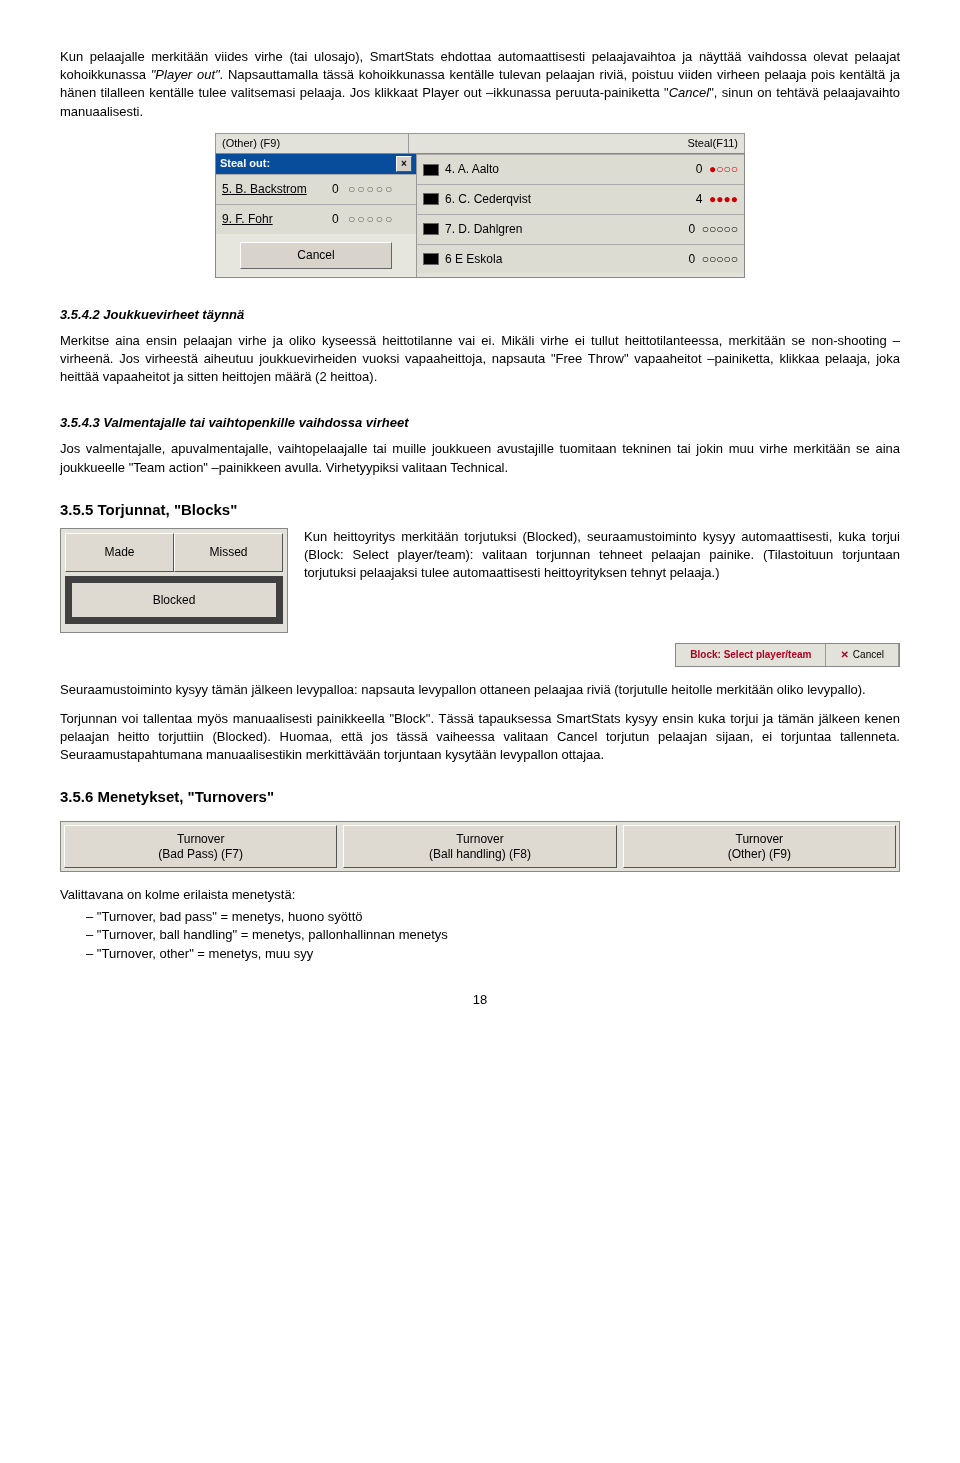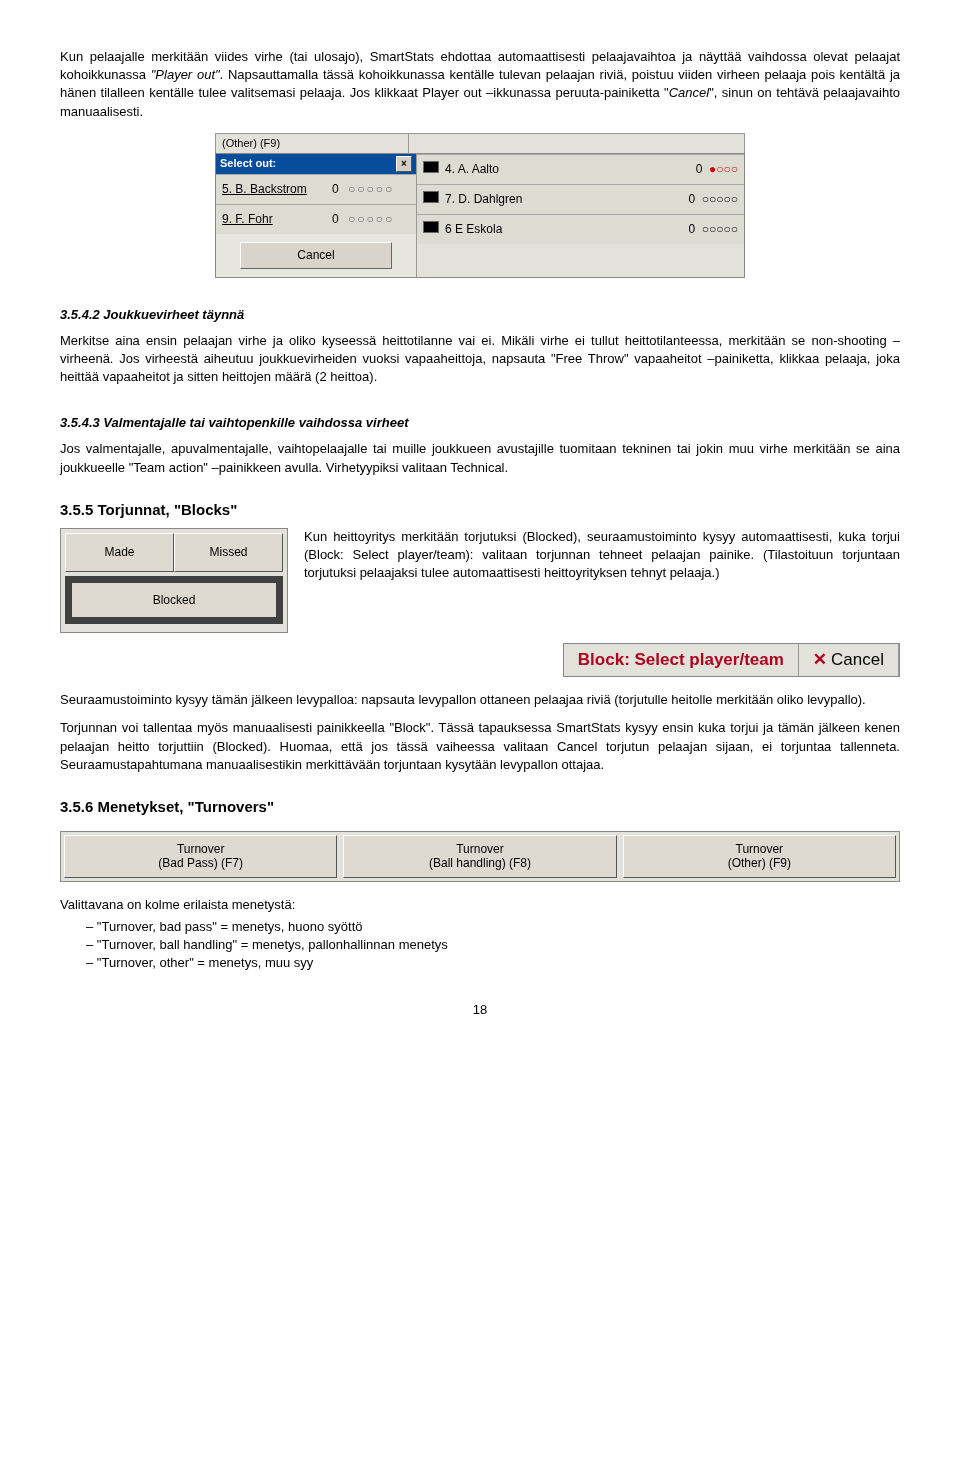--- a/index.html
+++ b/index.html
@@ -97,21 +97,21 @@
   .po-right {
     flex: 1;
   }
   .po-right .po-row .flag {
     width: 14px; height: 10px;
     background: #000;
     margin-right: 6px;
     border: 1px solid #666;
   }
   .po-right .po-row { justify-content: space-between; }
-  .po-right .po-row .left-seg { display:flex; }
+  .po-right .po-row .left-seg { display:flex; align-items:center; }
   .red { color:#c00; }
 
   
   .shot-panel {
     float: left;
     margin: 0 16px 8px 0;
     background: #e2e2da;
     border: 1px solid #888;
     padding: 4px;
     width: 218px;
@@ -136,21 +136,21 @@
   
   .block-bar {
     display:inline-block;
     background:#e2e2da;
     border:1px solid #888;
     margin: 2px 0 14px 0;
   }
   .block-bar .seg {
     display:inline-block;
     padding:4px 14px;
-    font-size:17px;
+    font-size:10px;
     border-right:1px solid #999;
   }
   .block-bar .seg.first { color:#b00020; font-weight:bold; }
   .block-bar .x { color:#b00020; font-weight:bold; margin-right:4px; }
 
   
   .to-bar {
     display:flex;
     background:#e2e2da;
     border:1px solid #888;
@@ -175,25 +175,26 @@
 </head>
 <body>
 
 <p>
   <span>Kun pelaajalle merkitään viides virhe (tai ulosajo), SmartStats ehdottaa automaattisesti pelaajavaihtoa ja näyttää vaihdossa olevat pelaajat kohoikkunassa </span><span class="italic">"Player out"</span><span>. Napsauttamalla tässä kohoikkunassa kentälle tulevan pelaajan riviä, poistuu viiden virheen pelaaja pois kentältä ja hänen tilalleen kentälle tulee valitsemasi pelaaja. Jos klikkaat Player out –ikkunassa peruuta-painiketta "</span><span class="italic">Cancel</span><span>", sinun on tehtävä pelaajavaihto manuaalisesti.</span>
 </p>
 
 <div class="playerout-wrap">
   <div class="window-top">
     <div class="left">(Other) (F9)</div>
+    <div class="right">Steal(F11)</div>
   </div>
   <div class="po-body">
     <div class="po-left">
       <div class="po-titlebar">
-        <span>Select out:</span>
+        <span>Steal out:</span>
         <span class="po-close">×</span>
       </div>
       <div class="po-row">
         <span class="num">5. B. Backstrom</span>
         <span class="val">0</span>
         <span class="circles">○○○○○</span>
       </div>
       <div class="po-row">
         <span class="num">9. F. Fohr</span>
         <span class="val">0</span>
@@ -201,20 +202,27 @@
       </div>
       <div class="po-cancel">Cancel</div>
     </div>
     <div class="po-right">
       <div class="po-row">
         <span class="left-seg">
             <span class="flag"></span>
             <span>4. A. Aalto</span>
           </span>
         <span><span>0</span>&nbsp;&nbsp;<span class="red">●○○○</span></span>
+      </div>
+      <div class="po-row">
+        <span class="left-seg">
+            <span class="flag"></span>
+            <span>6. C. Cederqvist</span>
+          </span>
+        <span><span>4</span>&nbsp;&nbsp;<span class="red">●●●●</span></span>
       </div>
       <div class="po-row">
         <span class="left-seg">
             <span class="flag"></span>
             <span>7. D. Dahlgren</span>
           </span>
         <span><span>0</span>&nbsp;&nbsp;<span>○○○○○</span></span>
       </div>
       <div class="po-row">
         <span class="left-seg">

